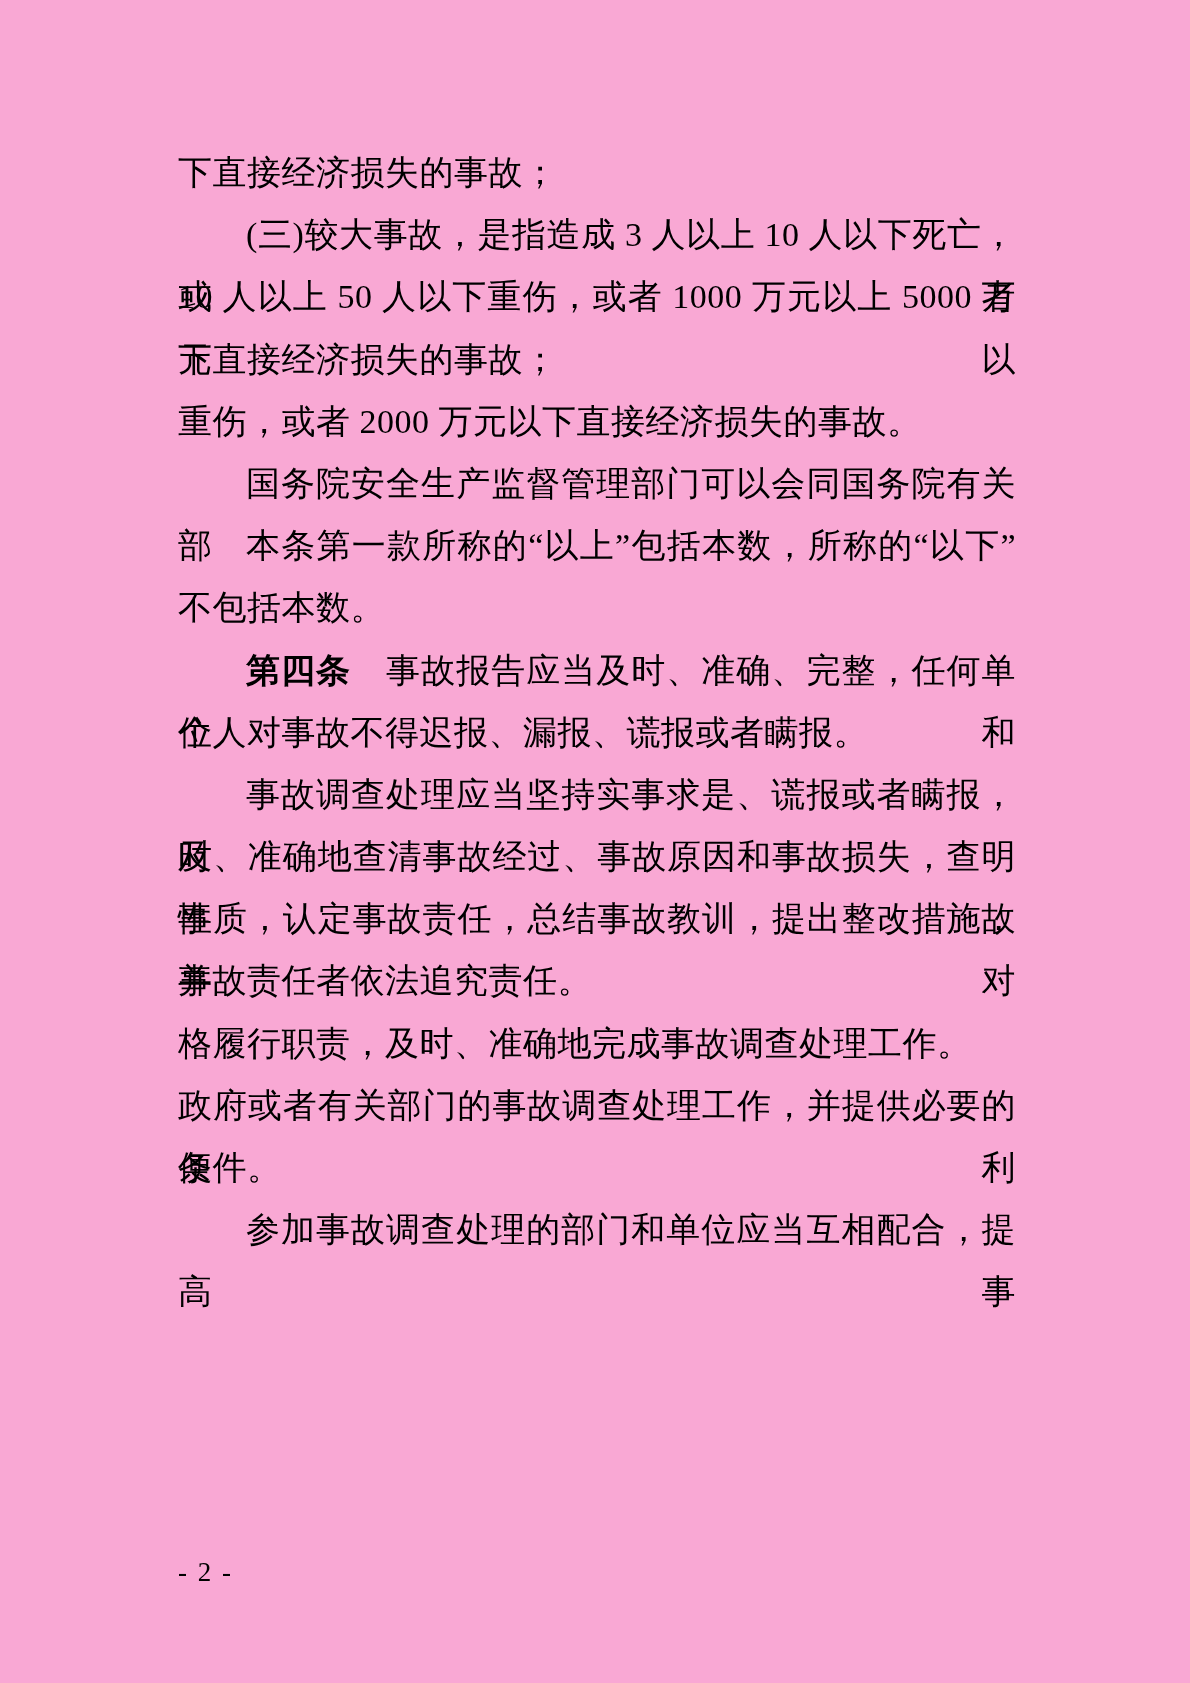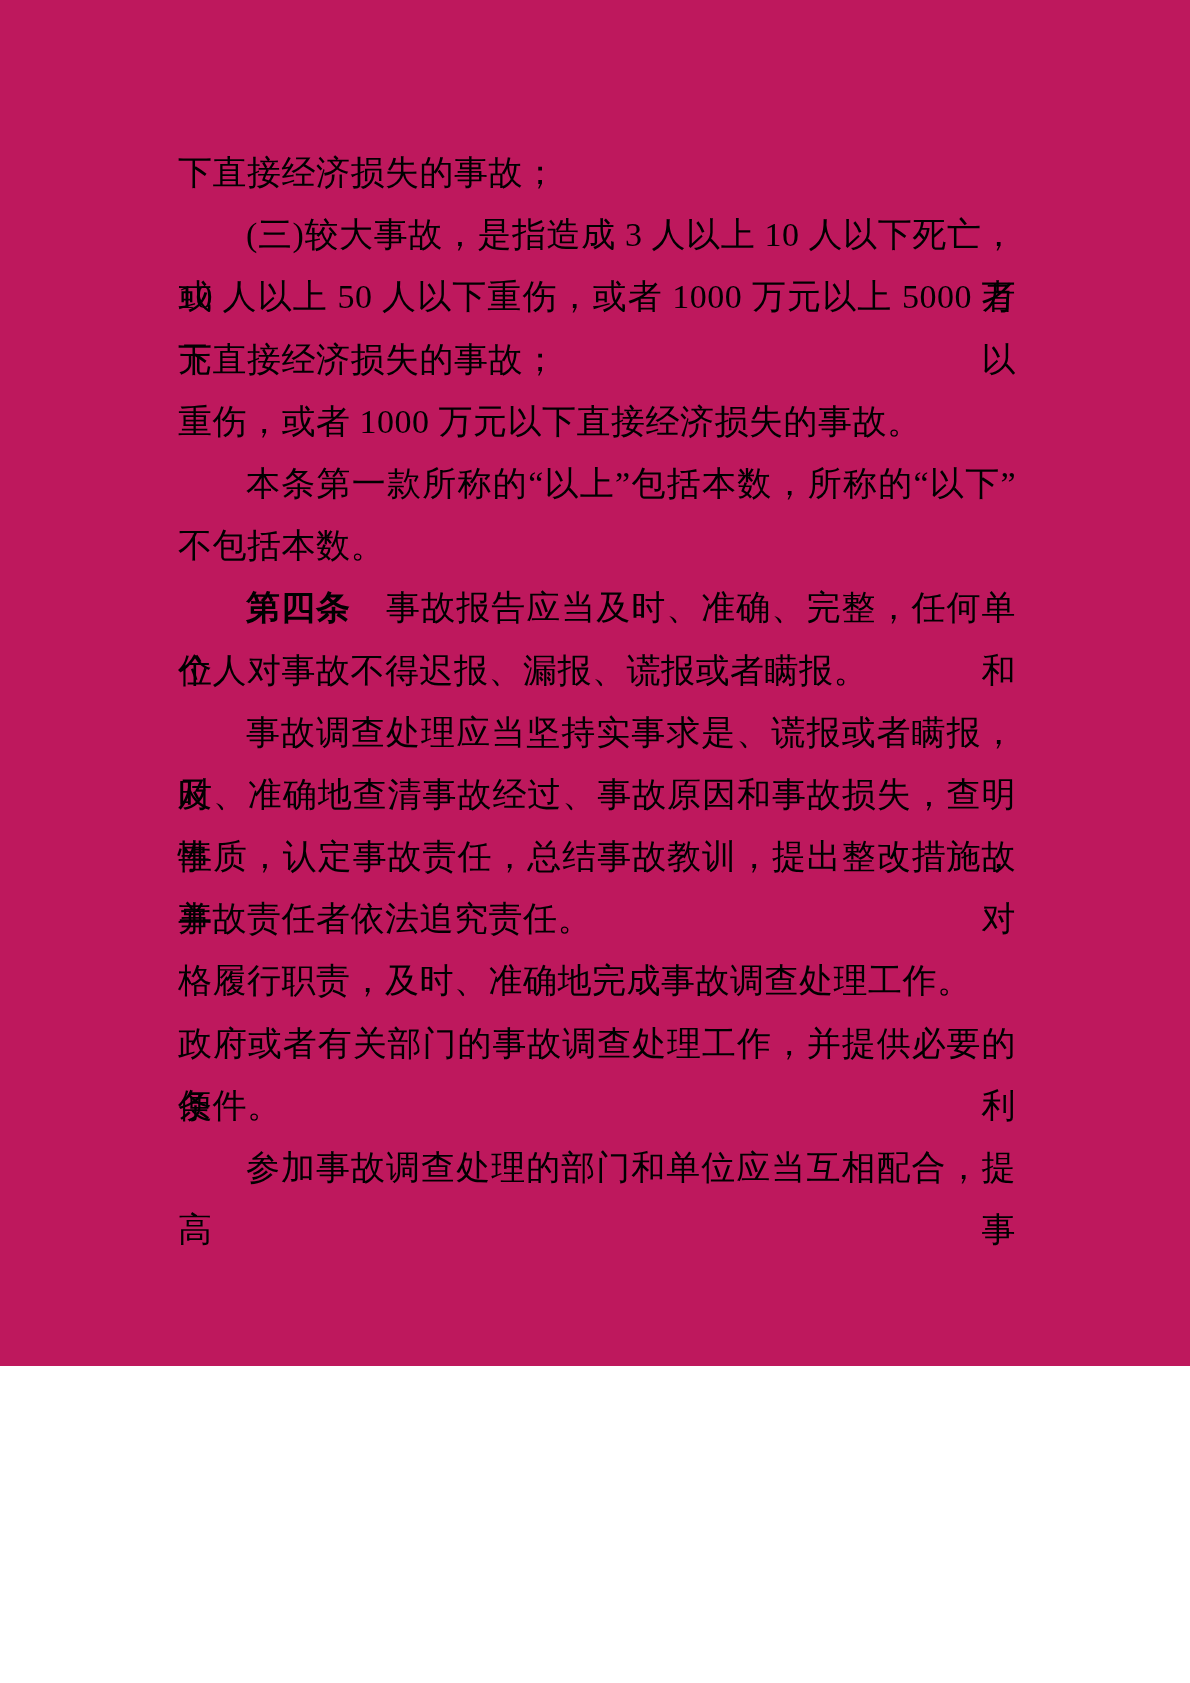--- a/index.html
+++ b/index.html
@@ -3,22 +3,22 @@
 <meta charset="utf-8">
 <style>
   html, body {
     margin: 0;
     padding: 0;
     background: #ffffff;
   }
   .page {
     position: relative;
     width: 1190px;
-    height: 1366px;
-    background: #be185d;
+    height: 1683px;
+    background: #f9a8d4;
     color: #000000;
     font-family: "Liberation Serif", serif;
     overflow: hidden;
   }
   .doc-body {
     position: absolute;
     left: 178px;
     top: 142px;
     width: 838px;
   }
@@ -55,21 +55,22 @@
 </style>
 </head>
 <body>
 
 <div class="page">
   <div class="doc-body">
       <div class="line"><span>下直接经济损失的事故；</span></div>
       <div class="line indent justify"><span>(三)较大事故，是指造成 3 人以上 10 人以下死亡，或者</span></div>
       <div class="line justify"><span>10 人以上 50 人以下重伤，或者 1000 万元以上 5000 万元以</span></div>
       <div class="line"><span>下直接经济损失的事故；</span></div>
-      <div class="line"><span>重伤，或者 1000 万元以下直接经济损失的事故。</span></div>
+      <div class="line"><span>重伤，或者 2000 万元以下直接经济损失的事故。</span></div>
+      <div class="line indent justify"><span>国务院安全生产监督管理部门可以会同国务院有关部</span></div>
       <div class="line indent justify"><span>本条第一款所称的“以上”包括本数，所称的“以下”</span></div>
       <div class="line"><span>不包括本数。</span></div>
       <div class="line indent justify"><span class="bold">第四条</span><span>　事故报告应当及时、准确、完整，任何单位和</span></div>
       <div class="line"><span>个人对事故不得迟报、漏报、谎报或者瞒报。</span></div>
       <div class="line indent justify"><span>事故调查处理应当坚持实事求是、谎报或者瞒报，及</span></div>
       <div class="line justify"><span>时、准确地查清事故经过、事故原因和事故损失，查明事故</span></div>
       <div class="line justify"><span>性质，认定事故责任，总结事故教训，提出整改措施，并对</span></div>
       <div class="line"><span>事故责任者依法追究责任。</span></div>
       <div class="line"><span>格履行职责，及时、准确地完成事故调查处理工作。</span></div>
       <div class="line justify"><span>政府或者有关部门的事故调查处理工作，并提供必要的便利</span></div>

